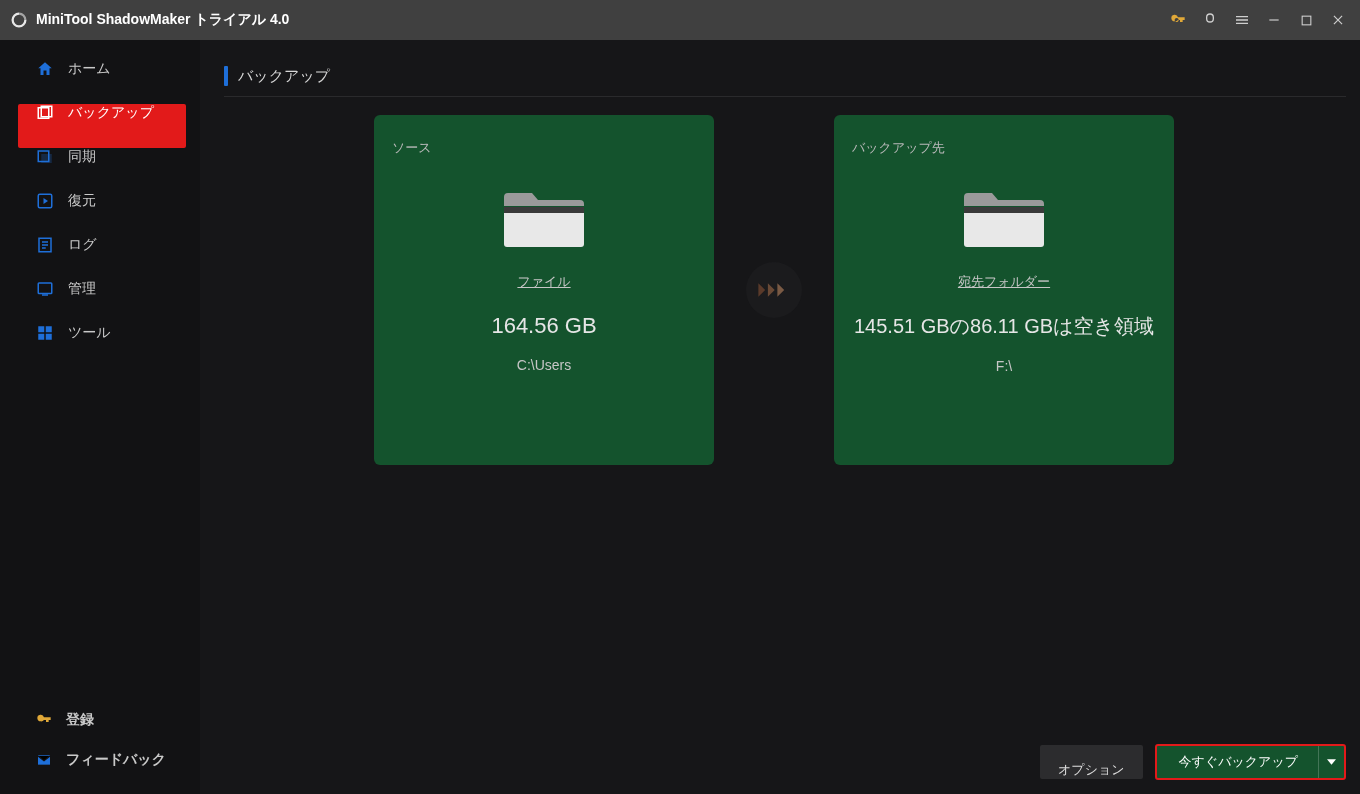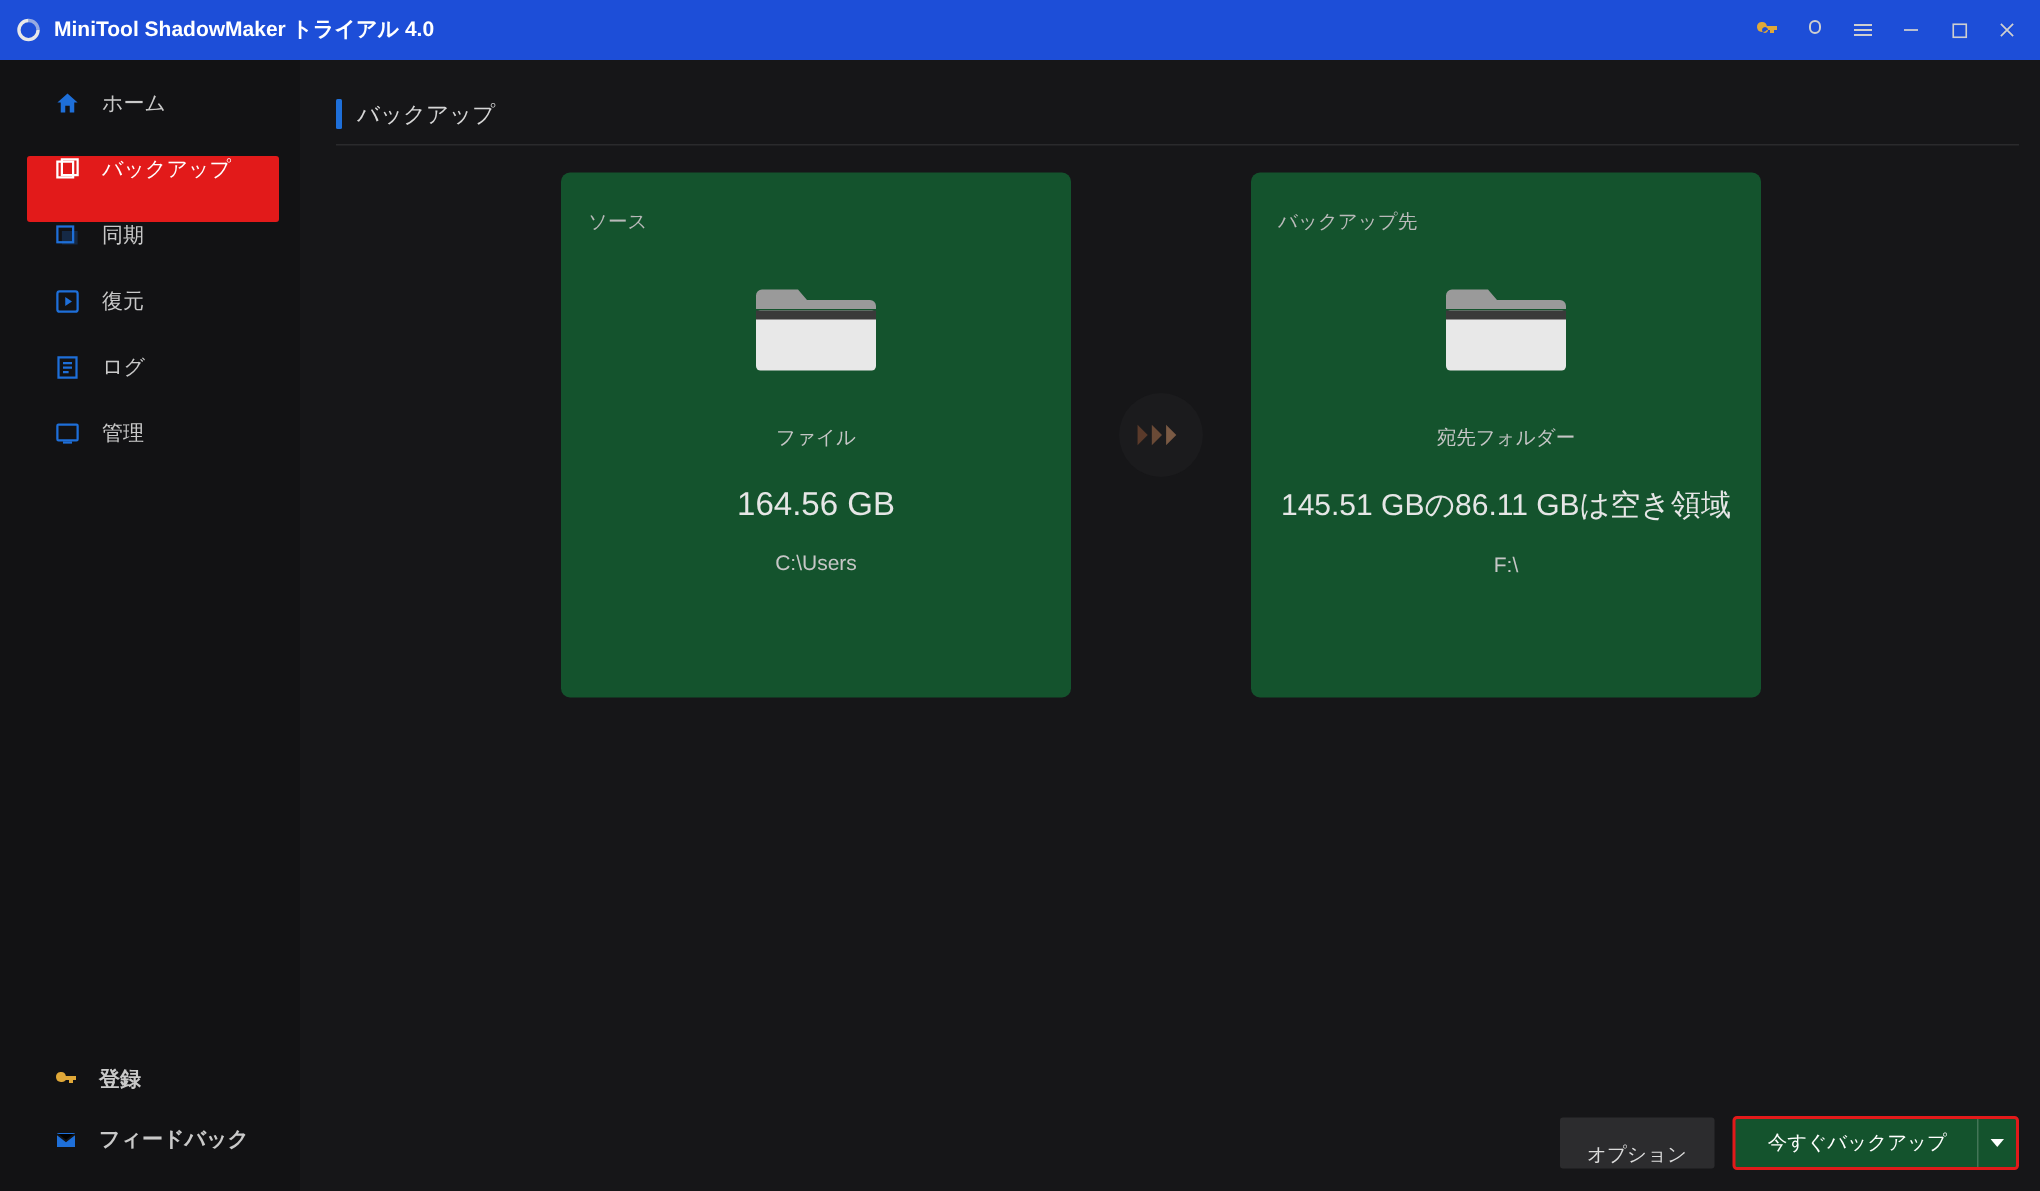--- a/index.html
+++ b/index.html
@@ -1,17 +1,17 @@
 <!DOCTYPE html>
 <html><head>
 <meta charset="utf-8">
 <style>
   * { box-sizing: border-box; margin: 0; padding: 0; }
   html, body { width: 1360px; height: 794px; overflow: hidden; font-family: "Segoe UI", "Meiryo", sans-serif; background: #000; color: #c8c8c8; }
-  .titlebar { height: 40px; background: #1d4ed8; display: flex; align-items: center; padding: 0 8px 0 10px; }
+  .titlebar { height: 40px; background: #404040; display: flex; align-items: center; padding: 0 8px 0 10px; }
   .titlebar-left { display: flex; align-items: center; gap: 8px; }
   .titlebar-title { color: #ffffff; font-size: 14px; font-weight: 600; }
   .titlebar-right { margin-left: auto; display: flex; align-items: center; gap: 4px; }
   .tb-btn { width: 28px; height: 28px; display: flex; align-items: center; justify-content: center; color: #cfcfcf; cursor: pointer; }
   .key-color { color: #e0a838; }
   .body { display: flex; height: calc(794px - 40px); }
   .sidebar { width: 200px; background: #121214; display: flex; flex-direction: column; padding-top: 20px; }
   .nav-item { height: 44px; display: flex; align-items: flex-start; gap: 14px; padding-left: 36px; color: #c9c9c9; font-size: 14px; cursor: pointer; }
   .nav-item.active { background: #e21a1a; color: #fff; margin: 0 14px 0 18px; border-radius: 2px; padding-left: 18px; }
   .nav-icon { width: 18px; height: 18px; display: flex; align-items: center; justify-content: center; color: #1e6fd9; }
@@ -22,21 +22,21 @@
   .mail-icon { color: #1e6fd9; }
   .main { flex: 1; background: #161618; display: flex; flex-direction: column; padding: 26px 14px 12px 24px; position: relative; }
   .page-title-row { display: flex; align-items: center; gap: 10px; margin-bottom: 10px; }
   .accent-bar { width: 4px; height: 20px; background: #1e6fd9; border-radius: 1px; }
   .page-title { color: #d6d6d6; font-size: 15px; }
   .divider { height: 1px; background: #2a2a2c; margin-bottom: 18px; }
   .cards-row { display: flex; align-items: center; gap: 0; margin-left: 150px; }
   .card { width: 340px; height: 350px; background: #14532d; border-radius: 6px; padding: 24px 18px; display: flex; flex-direction: column; cursor: pointer; }
   .card-label { color: #b9b9b9; font-size: 13px; }
   .card-center { flex: 1; display: flex; flex-direction: column; align-items: center; justify-content: flex-start; padding-top: 28px; }
-  .card-sub1 { color: #c6c6c6; font-size: 13px; margin-top: 32px; }
+  .card-sub1 { color: #c6c6c6; font-size: 13px; margin-top: 22px; text-decoration: underline; }
   .card-big { color: #e6e6e6; font-size: 22px; margin-top: 22px; }
   .card-path { color: #c6c6c6; font-size: 14px; margin-top: 18px; }
   .arrow-middle { width: 120px; display: flex; align-items: center; justify-content: center; }
   .arrow-circle { width: 56px; height: 56px; border-radius: 50%; background: #1b1b1d; display: flex; align-items: center; justify-content: center; }
   .footer-row { position: absolute; bottom: 14px; right: 14px; display: flex; gap: 12px; align-items: center; }
   .btn-option { height: 34px; padding: 16px 18px; background: #2c2c2e; color: #dcdcdc; font-size: 13px; border: none; border-radius: 2px; cursor: pointer; }
   .btn-backup-wrap { display: flex; align-items: center; height: 36px; border: 2px solid #e21a1a; border-radius: 3px; background: #14532d; cursor: pointer; }
   .btn-backup-label { padding: 0 20px 0 22px; color: #fff; font-size: 13px; }
   .btn-backup-caret { width: 26px; height: 100%; display: flex; align-items: center; justify-content: center; border-left: 1px solid rgba(255,255,255,0.2); }
   svg { display: block; }
@@ -136,20 +136,31 @@
     </div>
     <div class="nav-item">
       <span class="nav-icon">
         <svg width="18" height="18" viewBox="0 0 24 24">
             <rect x="3" y="4" width="18" height="14" rx="1" fill="none" stroke="currentColor" stroke-width="2"></rect>
             <rect x="8" y="19" width="8" height="2" fill="currentColor"></rect>
           </svg>
       </span>
       <span>管理</span>
     </div>
+    <div class="nav-item">
+      <span class="nav-icon">
+        <svg width="18" height="18" viewBox="0 0 24 24">
+            <rect x="3" y="3" width="8" height="8" fill="currentColor"></rect>
+            <rect x="13" y="3" width="8" height="8" fill="currentColor"></rect>
+            <rect x="3" y="13" width="8" height="8" fill="currentColor"></rect>
+            <rect x="13" y="13" width="8" height="8" fill="currentColor"></rect>
+          </svg>
+      </span>
+      <span>ツール</span>
+    </div>
 
     <div class="sidebar-bottom">
       <div class="bottom-item">
         <span class="key-icon">
           <svg width="16" height="16" viewBox="0 0 24 24">
               <path fill="currentColor" d="M7 14a5 5 0 1 1 4.9-6H22v4h-3v3h-4v-3h-3.1A5 5 0 0 1 7 14z"></path>
             </svg>
         </span>
         <span>登録</span>
       </div>

